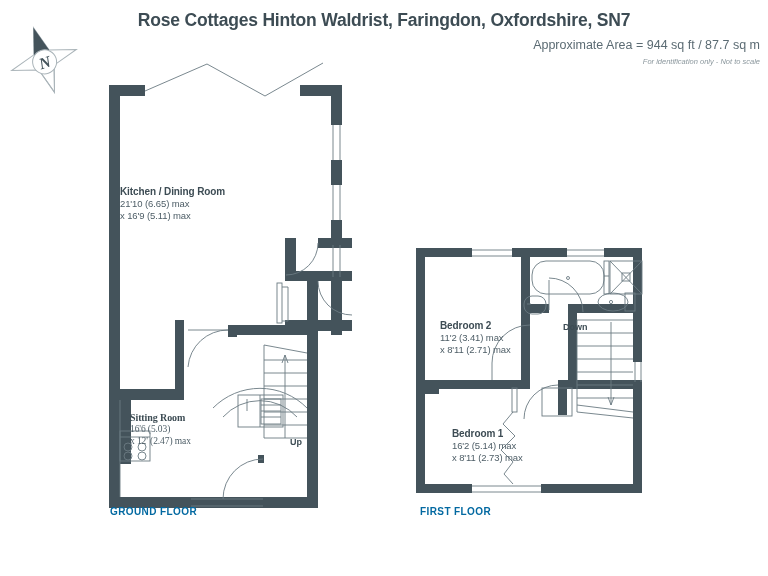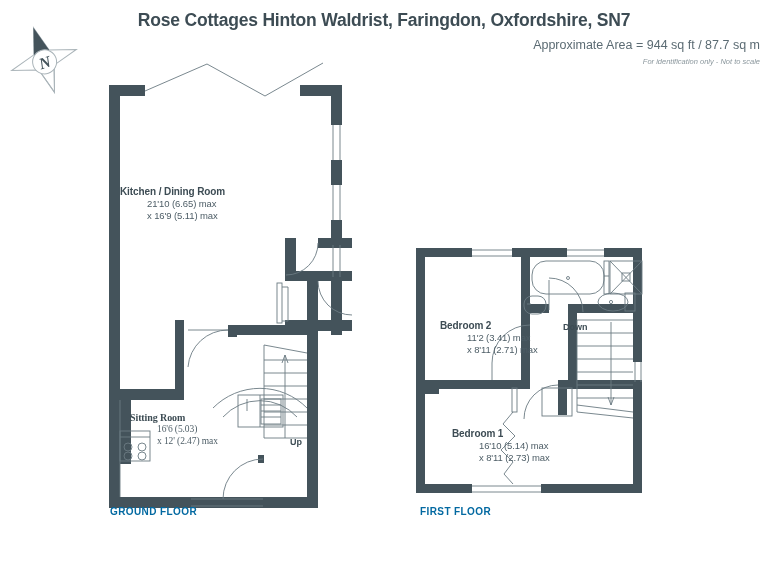--- a/index.html
+++ b/index.html
@@ -32,21 +32,21 @@
   .floor-label{
     position:absolute;font-size:10px;font-weight:bold;
     letter-spacing:0.4px;color:#0369a1;
   }
   #gf-label{left:110px;top:506px;}
   #ff-label{left:420px;top:506px;}
 
   
   .room{position:absolute;text-align:left;line-height:1.22;}
   .room .rname{font-size:10px;font-weight:bold;color:#3d4c54;letter-spacing:-0.1px;}
-  .room .rdim{font-size:9.5px;color:#4d5d66;letter-spacing:-0.1px;padding-left:27px;}
+  .room .rdim{font-size:9.5px;color:#4d5d66;letter-spacing:-0.1px;}
   .stair-word{position:absolute;font-size:9px;font-weight:bold;color:#3d4c54;}
 
   
   .footer{position:absolute;left:0;top:528px;width:768px;height:44px;}
 
   svg{display:block;}
 </style>
 </head>
 <body>
 
@@ -287,21 +287,21 @@
   </svg>
 
   <div class="room" style="left:440px;top:308px;width:135px;margin-top:12px;">
     <div class="rname">Bedroom 2</div>
     <div class="rdim">11'2 (3.41) max</div>
     <div class="rdim">x 8'11 (2.71) max</div>
   </div>
 
   <div class="room" style="left:452px;top:428px;width:145px;">
     <div class="rname">Bedroom 1</div>
-    <div class="rdim">16'10 (5.14) max</div>
+    <div class="rdim">16'2 (5.14) max</div>
     <div class="rdim">x 8'11 (2.73) max</div>
   </div>
 
   <div class="stair-word" style="left:563px;top:322px;">Down</div>
 
   <div class="floor-label" id="ff-label">FIRST FLOOR</div>
 
   <div class="footer">
 
     

